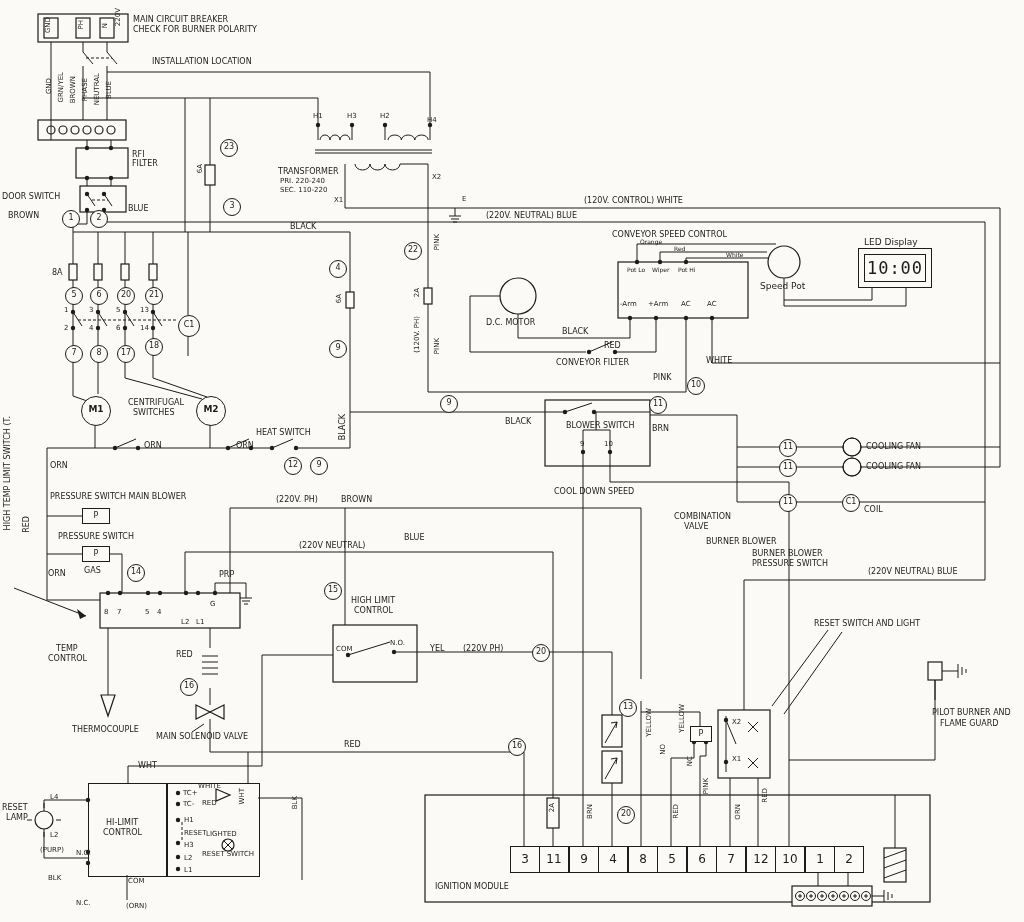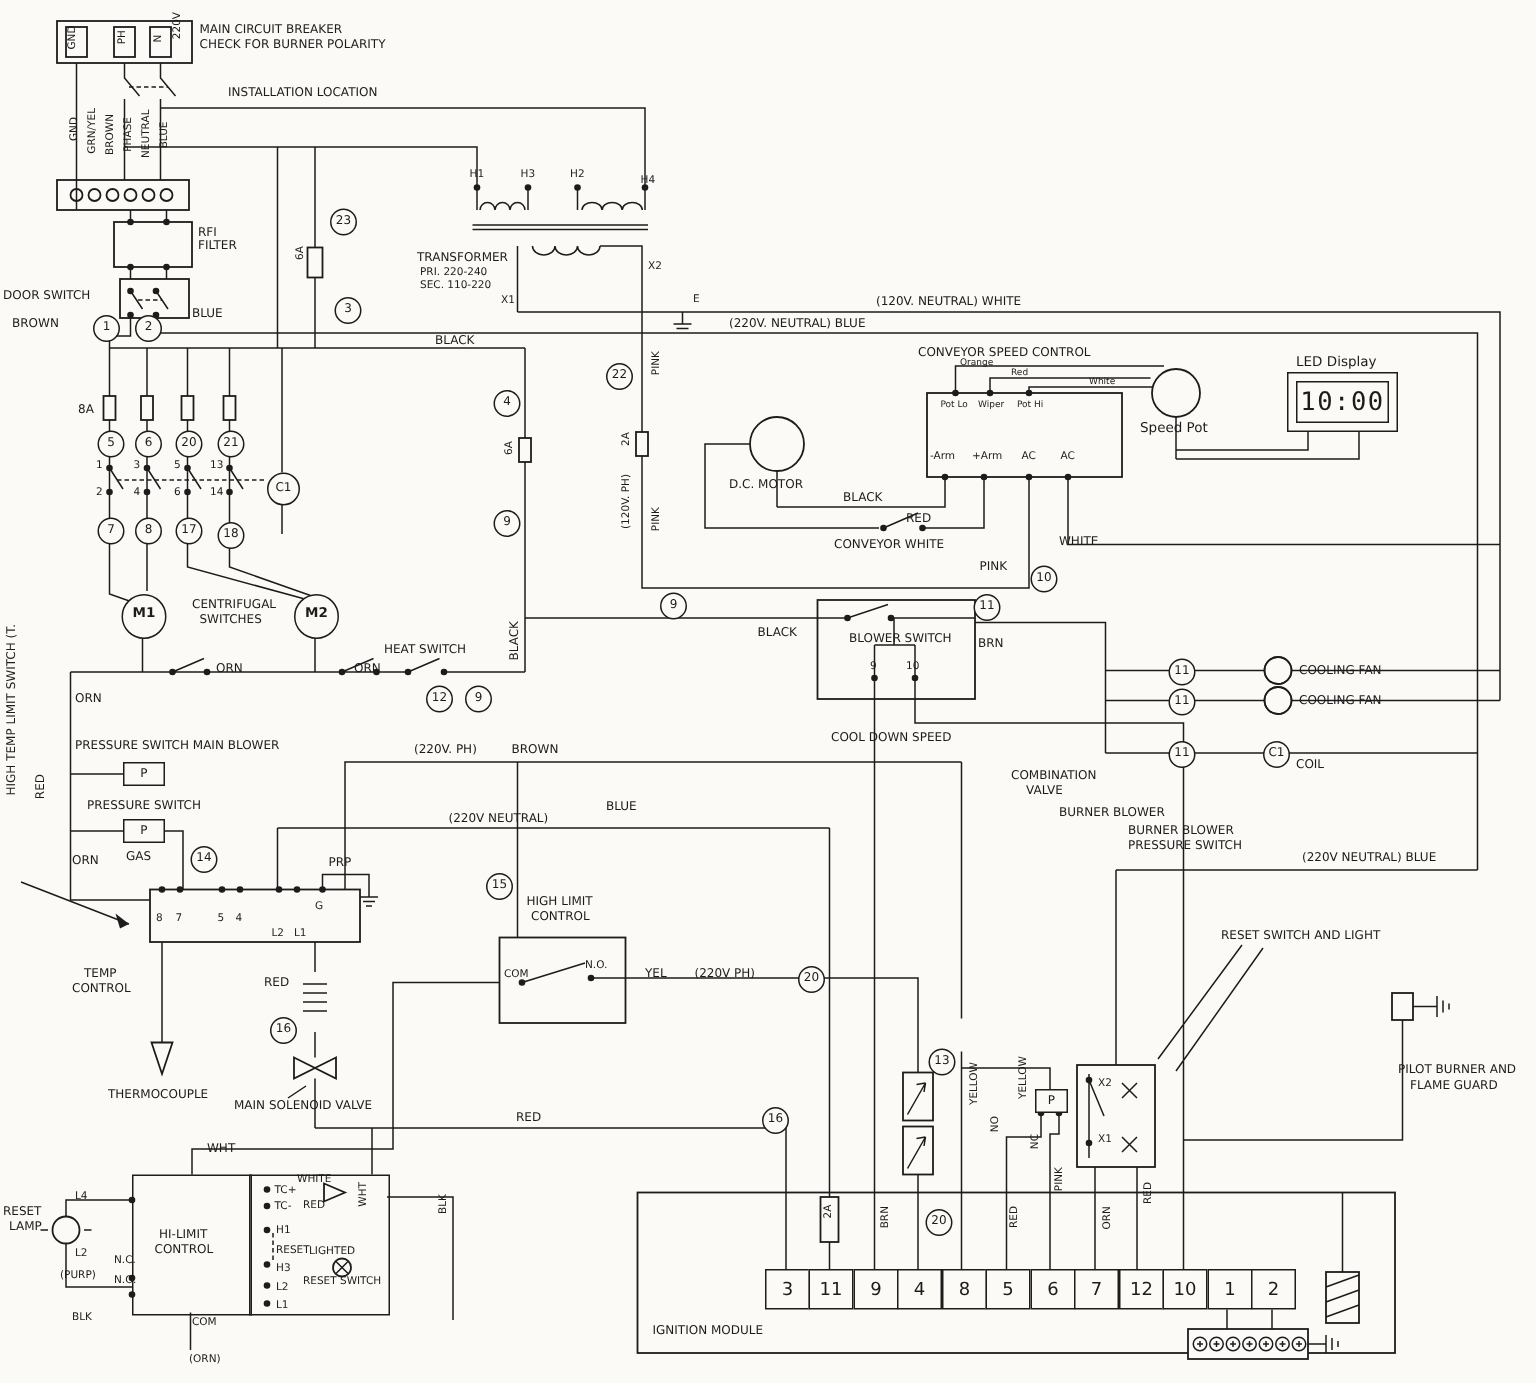--- a/index.html
+++ b/index.html
@@ -258,21 +258,21 @@
 <span class="lbl s7" style="left:116px;top:306px">5</span>
 <span class="lbl s7" style="left:140px;top:306px">13</span>
 <span class="lbl s7" style="left:64px;top:324px">2</span>
 <span class="lbl s7" style="left:89px;top:324px">4</span>
 <span class="lbl s7" style="left:116px;top:324px">6</span>
 <span class="lbl s7" style="left:140px;top:324px">14</span>
 <div class="circ2" style="left:178px;top:315px">C1</div>
 <div class="circ" style="left:65px;top:345px">7</div>
 <div class="circ" style="left:90px;top:345px">8</div>
 <div class="circ" style="left:117px;top:345px">17</div>
-<div class="circ" style="left:145px;top:348px">18</div>
+<div class="circ" style="left:145px;top:338px">18</div>
 
 <div class="mcirc" style="left:81px;top:396px">M1</div>
 <div class="mcirc" style="left:196px;top:396px">M2</div>
 <span class="lbl" style="left:128px;top:398px">CENTRIFUGAL</span>
 <span class="lbl" style="left:133px;top:408px">SWITCHES</span>
 <span class="lbl" style="left:144px;top:441px">ORN</span>
 <span class="lbl" style="left:236px;top:441px">ORN</span>
 <span class="lbl" style="left:50px;top:461px">ORN</span>
 <span class="lbl" style="left:256px;top:428px">HEAT SWITCH</span>
 <div class="circ" style="left:284px;top:457px">12</div>
@@ -318,21 +318,21 @@
 <span class="lbl" style="left:344px;top:740px">RED</span>
 <div class="circ" style="left:508px;top:738px">16</div>
 <span class="lbl" style="left:138px;top:761px">WHT</span>
 
 <span class="lbl" style="left:2px;top:803px">RESET</span>
 <span class="lbl" style="left:6px;top:813px">LAMP</span>
 <span class="lbl s7" style="left:50px;top:793px">L4</span>
 <span class="lbl s7" style="left:50px;top:831px">L2</span>
 <span class="lbl s7" style="left:40px;top:846px">(PURP)</span>
 <span class="lbl s7" style="left:76px;top:849px">N.O.</span>
-<span class="lbl s7" style="left:76px;top:836px">N.C.</span>
+<span class="lbl s7" style="left:76px;top:899px">N.C.</span>
 <span class="lbl s7" style="left:48px;top:874px">BLK</span>
 <div class="boxed" style="left:88px;top:783px;width:78px;height:92px;background:transparent;border:1.2px solid #1c1c1c"></div>
 <span class="lbl" style="left:106px;top:818px">HI-LIMIT</span>
 <span class="lbl" style="left:103px;top:828px">CONTROL</span>
 <div class="boxed" style="left:166px;top:783px;width:92px;height:92px;background:transparent;border:1.2px solid #1c1c1c"></div>
 <span class="lbl s7" style="left:183px;top:789px">TC+</span>
 <span class="lbl s7" style="left:183px;top:800px">TC-</span>
 <span class="lbl s7" style="left:198px;top:782px">WHITE</span>
 <span class="lbl s7" style="left:202px;top:799px">RED</span>
 <span class="lbl vert s7" style="left:238px;top:788px">WHT</span>
@@ -353,21 +353,21 @@
 <span class="lbl s7" style="left:313px;top:112px">H1</span>
 <span class="lbl s7" style="left:347px;top:112px">H3</span>
 <span class="lbl s7" style="left:380px;top:112px">H2</span>
 <span class="lbl s7" style="left:427px;top:116px">H4</span>
 <span class="lbl" style="left:278px;top:167px">TRANSFORMER</span>
 <span class="lbl s7" style="left:280px;top:177px">PRI. 220-240</span>
 <span class="lbl s7" style="left:280px;top:186px">SEC. 110-220</span>
 <span class="lbl s7" style="left:432px;top:173px">X2</span>
 <span class="lbl s7" style="left:334px;top:196px">X1</span>
 <span class="lbl s7" style="left:462px;top:195px">E</span>
-<span class="lbl" style="left:584px;top:196px">(120V. NEUTRAL) WHITE</span>
+<span class="lbl" style="left:584px;top:196px">(120V. CONTROL) WHITE</span>
 <span class="lbl" style="left:486px;top:211px">(220V. NEUTRAL) BLUE</span>
 <span class="lbl" style="left:290px;top:222px">BLACK</span>
 <div class="circ" style="left:404px;top:242px">22</div>
 <span class="lbl vert s7" style="left:433px;top:234px">PINK</span>
 <span class="lbl vert s7" style="left:413px;top:288px">2A</span>
 <span class="lbl vert s7" style="left:335px;top:294px">6A</span>
 <span class="lbl vert s7" style="left:413px;top:316px">(120V. PH)</span>
 <span class="lbl vert s7" style="left:433px;top:338px">PINK</span>
 <div class="circ" style="left:329px;top:260px">4</div>
 <div class="circ" style="left:329px;top:340px">9</div>
@@ -384,21 +384,21 @@
 <span class="lbl s7" style="left:648px;top:300px">+Arm</span>
 <span class="lbl s7" style="left:681px;top:300px">AC</span>
 <span class="lbl s7" style="left:707px;top:300px">AC</span>
 <span class="lbl s9" style="left:760px;top:281px">Speed Pot</span>
 <span class="lbl s9" style="left:864px;top:237px">LED Display</span>
 <div class="led-outer">
   <div class="led-inner">10:00</div>
 </div>
 <span class="lbl" style="left:562px;top:327px">BLACK</span>
 <span class="lbl" style="left:604px;top:341px">RED</span>
-<span class="lbl" style="left:556px;top:358px">CONVEYOR WHITE</span>
+<span class="lbl" style="left:556px;top:358px">CONVEYOR FILTER</span>
 <span class="lbl" style="left:653px;top:373px">PINK</span>
 <div class="circ" style="left:687px;top:377px">10</div>
 <span class="lbl" style="left:706px;top:356px">WHITE</span>
 
 <div class="circ" style="left:440px;top:395px">9</div>
 <span class="lbl" style="left:505px;top:417px">BLACK</span>
 <span class="lbl" style="left:566px;top:421px">BLOWER SWITCH</span>
 <span class="lbl s7" style="left:580px;top:440px">9</span>
 <span class="lbl s7" style="left:604px;top:440px">10</span>
 <div class="circ" style="left:649px;top:396px">11</div>

